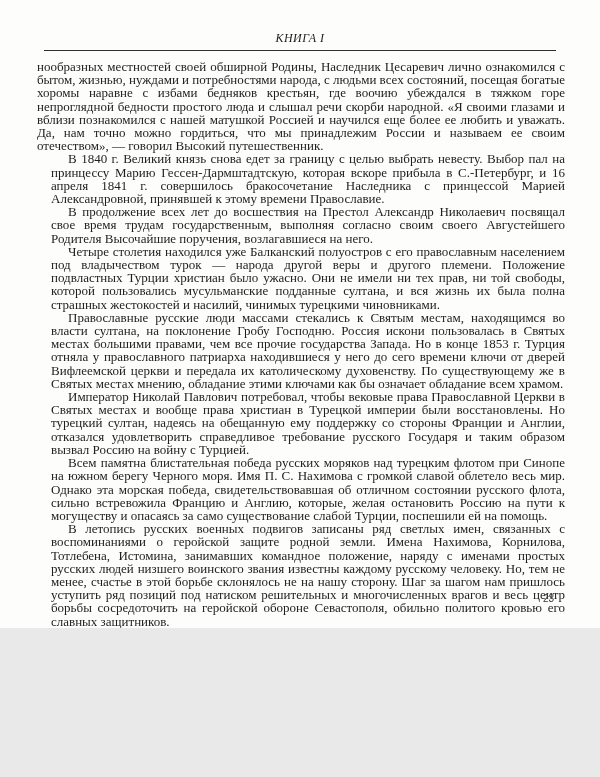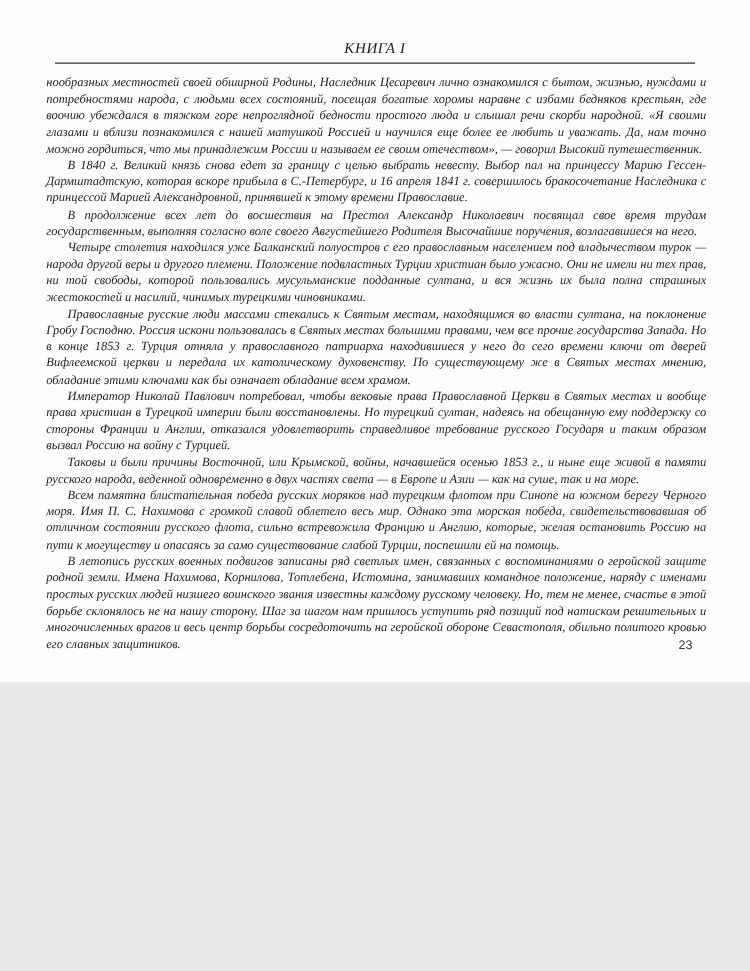--- a/index.html
+++ b/index.html
@@ -3,21 +3,21 @@
 <meta charset="utf-8">
 <style>
   html, body {
     margin: 0;
     padding: 0;
     background: #e9e9e9;
   }
   .page {
     position: relative;
     width: 600px;
-    height: 546px;
+    height: 628px;
     margin: 0 auto;
     background: var(--background, #fdfdfc);
     font-family: "Liberation Serif", "DejaVu Serif", serif;
     color: var(--text, #1d1d1d);
     overflow: hidden;
     box-sizing: border-box;
   }
   .book-header {
     margin: 31px 44px 0 44px;
     text-align: center;
@@ -28,52 +28,51 @@
   }
   .header-rule {
     margin: 4px 44px 0 44px;
     border: none;
     border-top: 1.3px solid var(--rule, #2f2f2f);
     height: 0;
   }
   .text-block {
     margin: 9px 35px 0 37px;
     text-align: justify;
-    font-size: 10px;
+    font-size: 13px;
     line-height: 13.2px;
     color: var(--text, #1d1d1d);
-    font-style: italic;
   }
   .text-block p {
     margin: 0;
     padding: 0;
   }
   .text-block p.indent {
     text-indent: 17px;
+    margin-left: 14px;
   }
   .page-number {
     position: absolute;
     right: 46px;
     bottom: 24px;
     font-family: Liberation Sans, sans-serif;
     font-size: 10px;
     color: var(--page-number, #3a3a3a);
   }
 </style>
 </head>
 <body>
 
 <div class="page" style="--background: #fdfdfc; --text: #1d1d1d; --rule: #2f2f2f; --page-number: #3a3a3a;">
   <div class="book-header">КНИГА I</div>
   <hr class="header-rule">
   <div class="text-block">
       <p>нообразных местностей своей обширной Родины, Наследник Цесаревич лично ознакомился с бытом, жизнью, нуждами и потребностями народа, с людьми всех состояний, посещая богатые хоромы наравне с избами бедняков крестьян, где воочию убеждался в тяжком горе непроглядной бедности простого люда и слышал речи скорби народной. «Я своими глазами и вблизи познакомился с нашей матушкой Россией и научился еще более ее любить и уважать. Да, нам точно можно гордиться, что мы принадлежим России и называем ее своим отечеством», — говорил Высокий путешественник.</p>
       <p class="indent">В 1840 г. Великий князь снова едет за границу с целью выбрать невесту. Выбор пал на принцессу Марию Гессен-Дармштадтскую, которая вскоре прибыла в С.-Петербург, и 16 апреля 1841 г. совершилось бракосочетание Наследника с принцессой Марией Александровной, принявшей к этому времени Православие.</p>
-      <p class="indent">В продолжение всех лет до восшествия на Престол Александр Николаевич посвящал свое время трудам государственным, выполняя согласно воле своего Августейшего Родителя Высочайшие поручения, возлагавшиеся на него.</p>
+      <p class="indent">В продолжение всех лет до восшествия на Престол Александр Николаевич посвящал свое время трудам государственным, выполняя согласно своим своего Августейшего Родителя Высочайшие поручения, возлагавшиеся на него.</p>
       <p class="indent">Четыре столетия находился уже Балканский полуостров с его православным населением под владычеством турок — народа другой веры и другого племени. Положение подвластных Турции христиан было ужасно. Они не имели ни тех прав, ни той свободы, которой пользовались мусульманские подданные султана, и вся жизнь их была полна страшных жестокостей и насилий, чинимых турецкими чиновниками.</p>
       <p class="indent">Православные русские люди массами стекались к Святым местам, находящимся во власти султана, на поклонение Гробу Господню. Россия искони пользовалась в Святых местах большими правами, чем все прочие государства Запада. Но в конце 1853 г. Турция отняла у православного патриарха находившиеся у него до сего времени ключи от дверей Вифлеемской церкви и передала их католическому духовенству. По существующему же в Святых местах мнению, обладание этими ключами как бы означает обладание всем храмом.</p>
       <p class="indent">Император Николай Павлович потребовал, чтобы вековые права Православной Церкви в Святых местах и вообще права христиан в Турецкой империи были восстановлены. Но турецкий султан, надеясь на обещанную ему поддержку со стороны Франции и Англии, отказался удовлетворить справедливое требование русского Государя и таким образом вызвал Россию на войну с Турцией.</p>
-      <p class="indent">Таковы и были причины Восточной, или Крымской, войны, начавшейся осенью 1853 г., и ныне еще живой в памяти русского народа, веденной одновременно в двух частях света — в Европе и Азии — как на суше, так и на море.</p>
       <p class="indent">Всем памятна блистательная победа русских моряков над турецким флотом при Синопе на южном берегу Черного моря. Имя П. С. Нахимова с громкой славой облетело весь мир. Однако эта морская победа, свидетельствовавшая об отличном состоянии русского флота, сильно встревожила Францию и Англию, которые, желая остановить Россию на пути к могуществу и опасаясь за само существование слабой Турции, поспешили ей на помощь.</p>
       <p class="indent">В летопись русских военных подвигов записаны ряд светлых имен, связанных с воспоминаниями о геройской защите родной земли. Имена Нахимова, Корнилова, Тотлебена, Истомина, занимавших командное положение, наряду с именами простых русских людей низшего воинского звания известны каждому русскому человеку. Но, тем не менее, счастье в этой борьбе склонялось не на нашу сторону. Шаг за шагом нам пришлось уступить ряд позиций под натиском решительных и многочисленных врагов и весь центр борьбы сосредоточить на геройской обороне Севастополя, обильно политого кровью его славных защитников.</p>
     </div>
   <div class="page-number">23</div>
 </div>
 
 </body></html>

